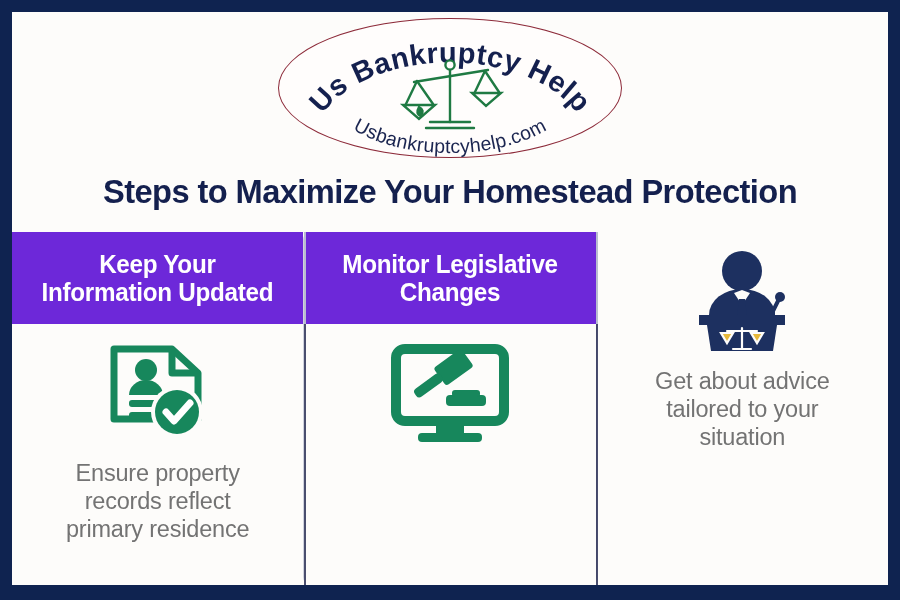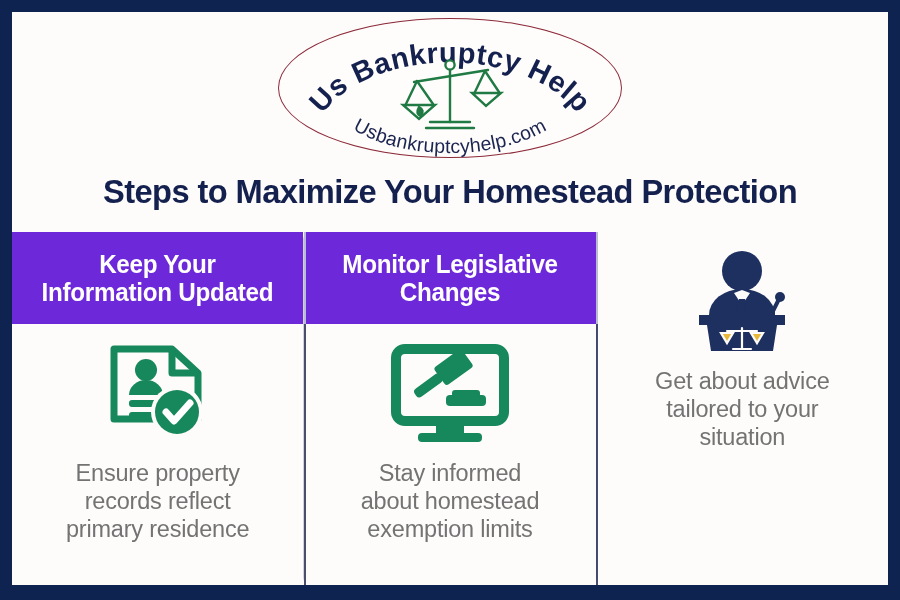--- a/index.html
+++ b/index.html
@@ -201,23 +201,20 @@
 
             <g transform="rotate(-36 62 34)">
               <rect x="52" y="16" width="34" height="22" rx="3" fill="#17875c"></rect>
               <rect x="22" y="22" width="32" height="10" rx="4" fill="#17875c"></rect>
             </g>
 
             <rect x="56" y="52" width="40" height="11" rx="4" fill="#17875c"></rect>
             <rect x="62" y="47" width="28" height="7" rx="3" fill="#17875c"></rect>
           </svg>
         </div>
-        <div class="desc">Stay informed
-about homestead
-exemption limits</div>
       </div>
     </div>
 
     <div class="col">
       <div class="body">
         <div class="icon-box">
           <svg width="110" height="104" viewBox="0 0 110 104">
 
             <circle cx="55" cy="22" r="20" fill="#1d3060"></circle>
 

